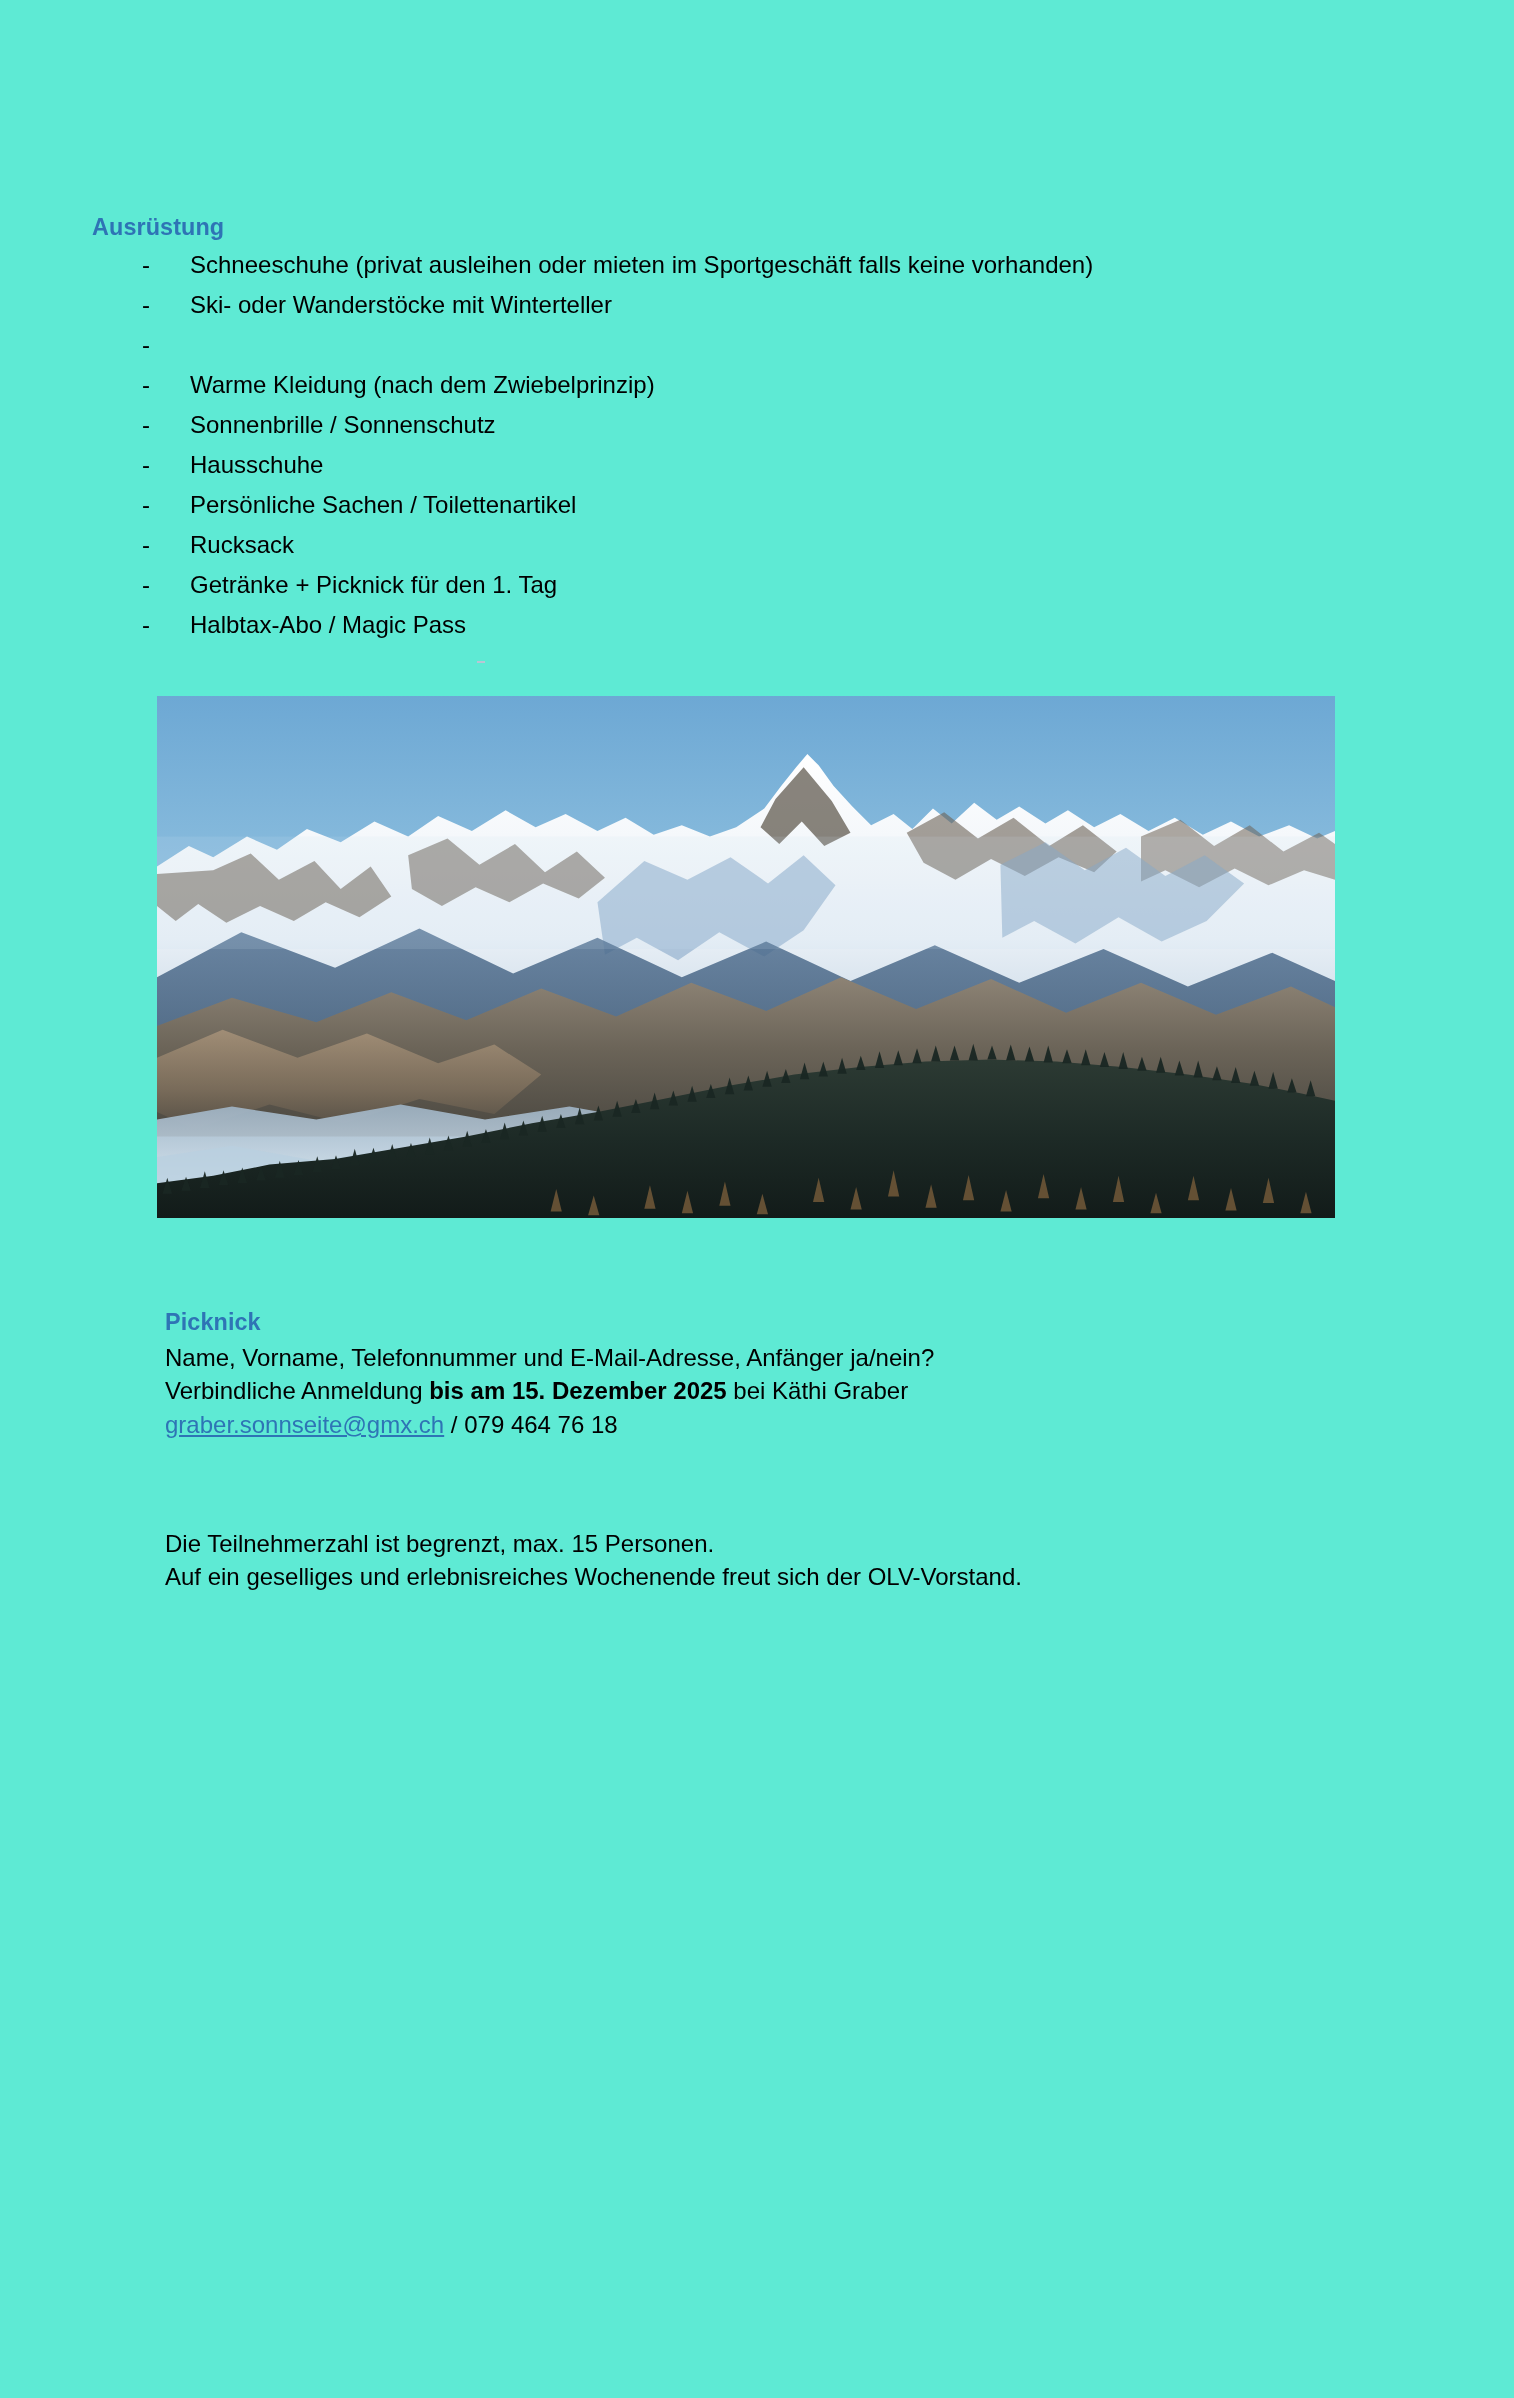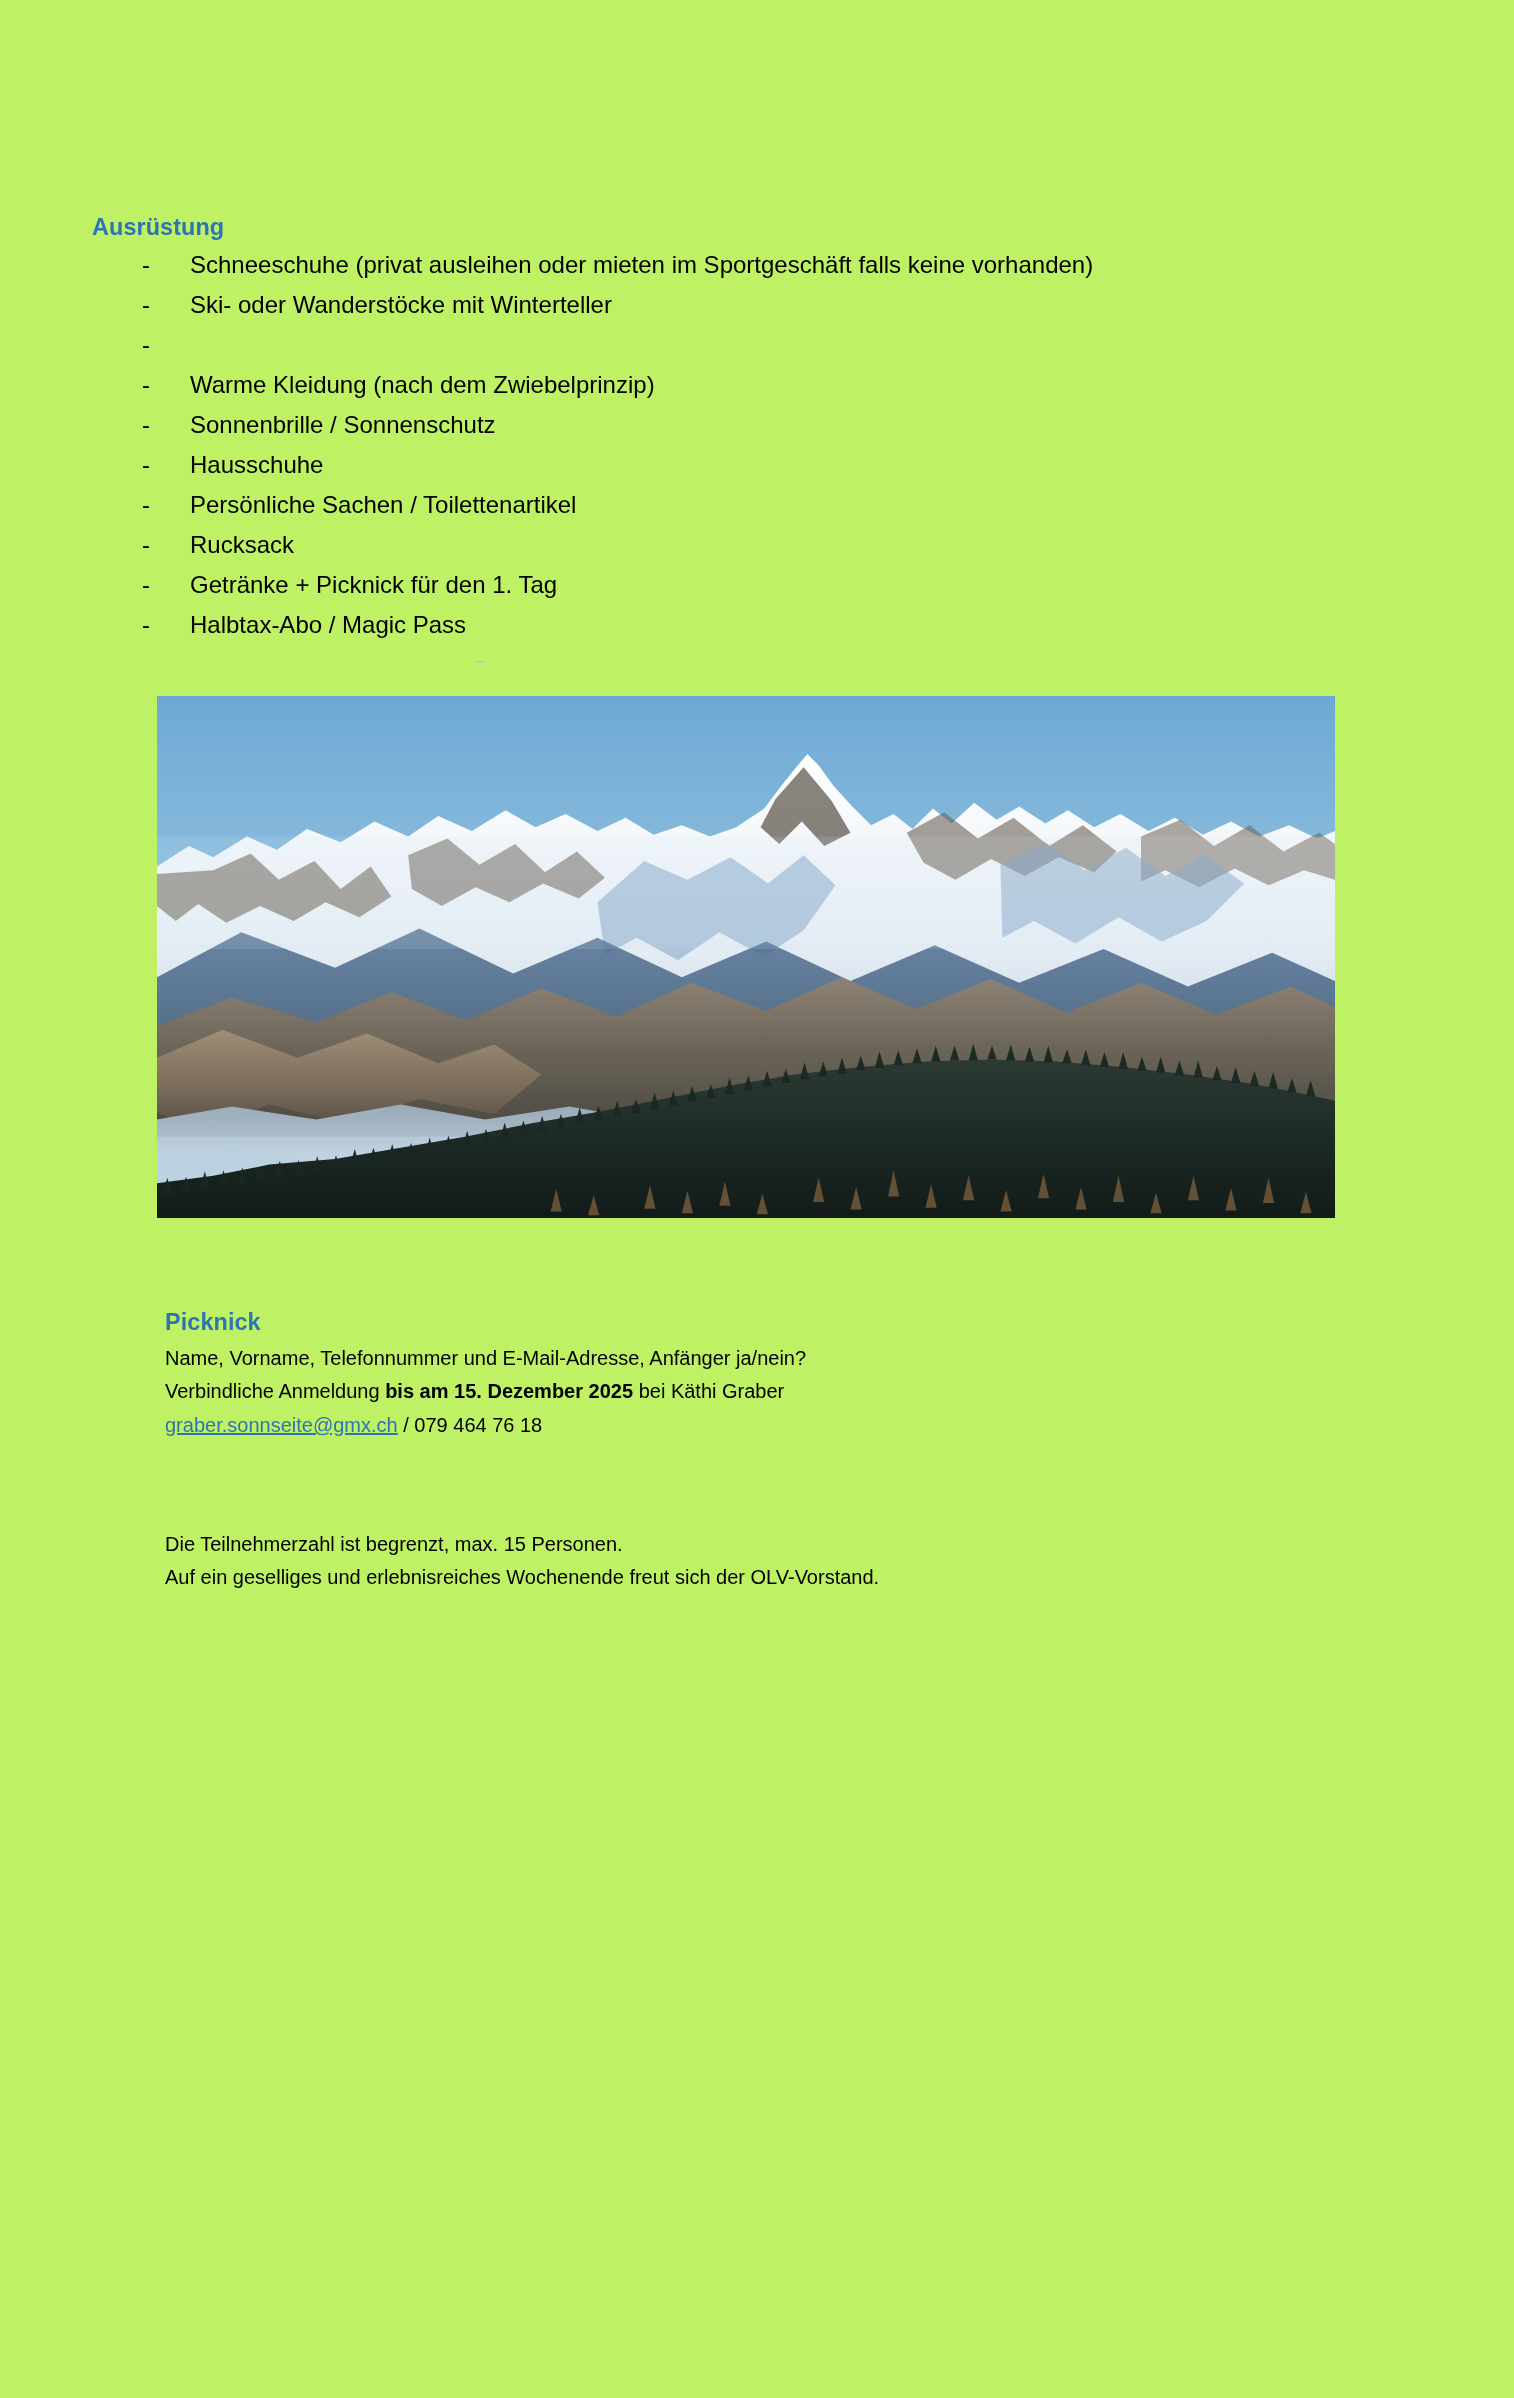--- a/index.html
+++ b/index.html
@@ -12,21 +12,21 @@
     height: 2399px;
     position: relative;
     font-family: "Liberation Sans", "DejaVu Sans", sans-serif;
     color: #000000;
     overflow: hidden;
   }
 
   .page {
     position: absolute;
     inset: 0;
-    background: #bef264;
+    background: #5eead4;
   }
 
   
   .section-heading {
     position: absolute;
     font-weight: bold;
     font-size: 23.4px;
     letter-spacing: 0.1px;
     color: #2E74B5;
     white-space: nowrap;
@@ -84,21 +84,21 @@
     height: 522px;
     overflow: hidden;
     background: #8fc0e2;
   }
   #mountain-photo svg { display: block; width: 100%; height: 100%; }
 
   
   .body-line {
     position: absolute;
     left: 165px;
-    font-size: 20px;
+    font-size: 24px;
     line-height: 34px;
     color: #000000;
     white-space: nowrap;
   }
   #reg-line-1 { top: 1341px; }
   #reg-line-2 { top: 1374px; }
   #reg-line-3 { top: 1408px; }
   #limit-line { top: 1483px; margin-top: 44px; }
   #closing-line { top: 1560px; }
 

